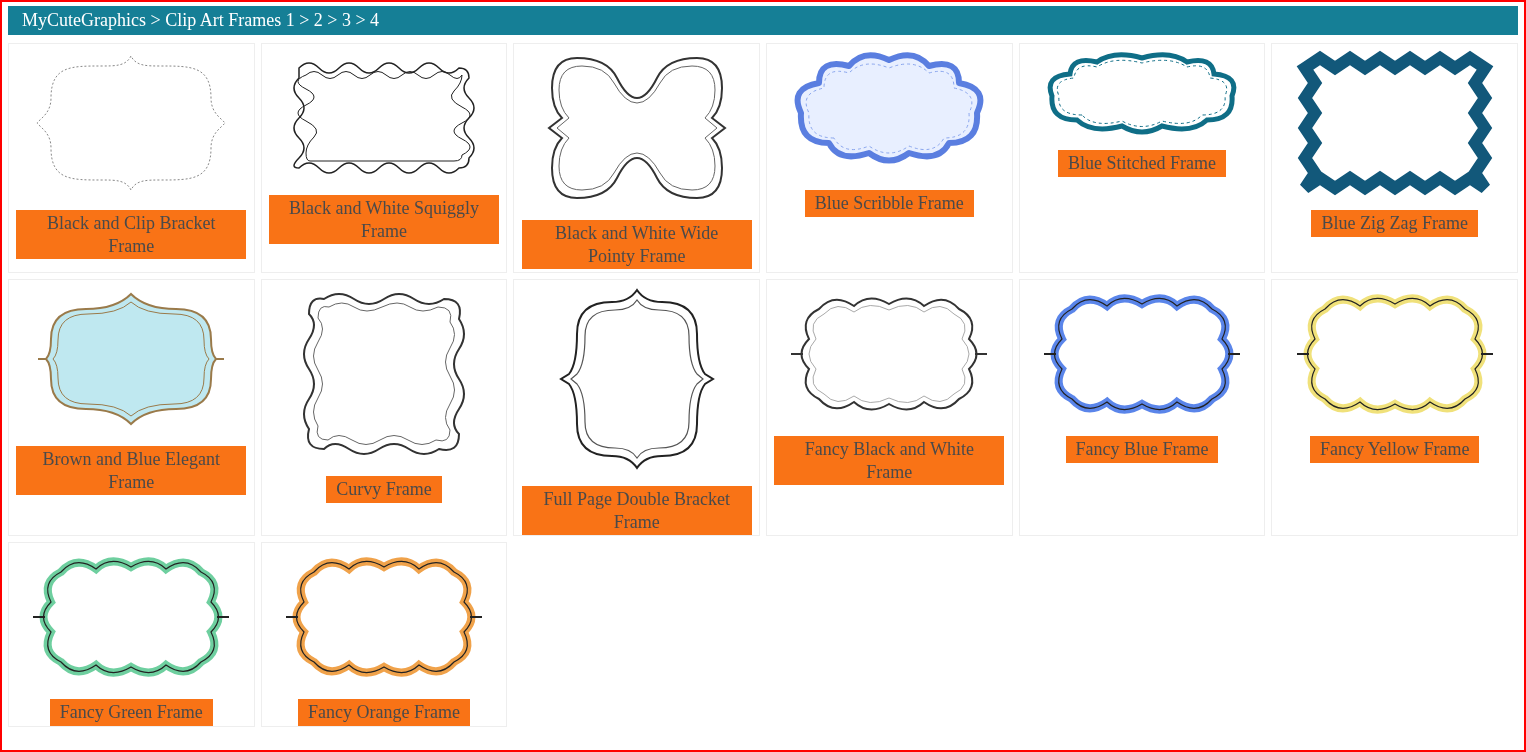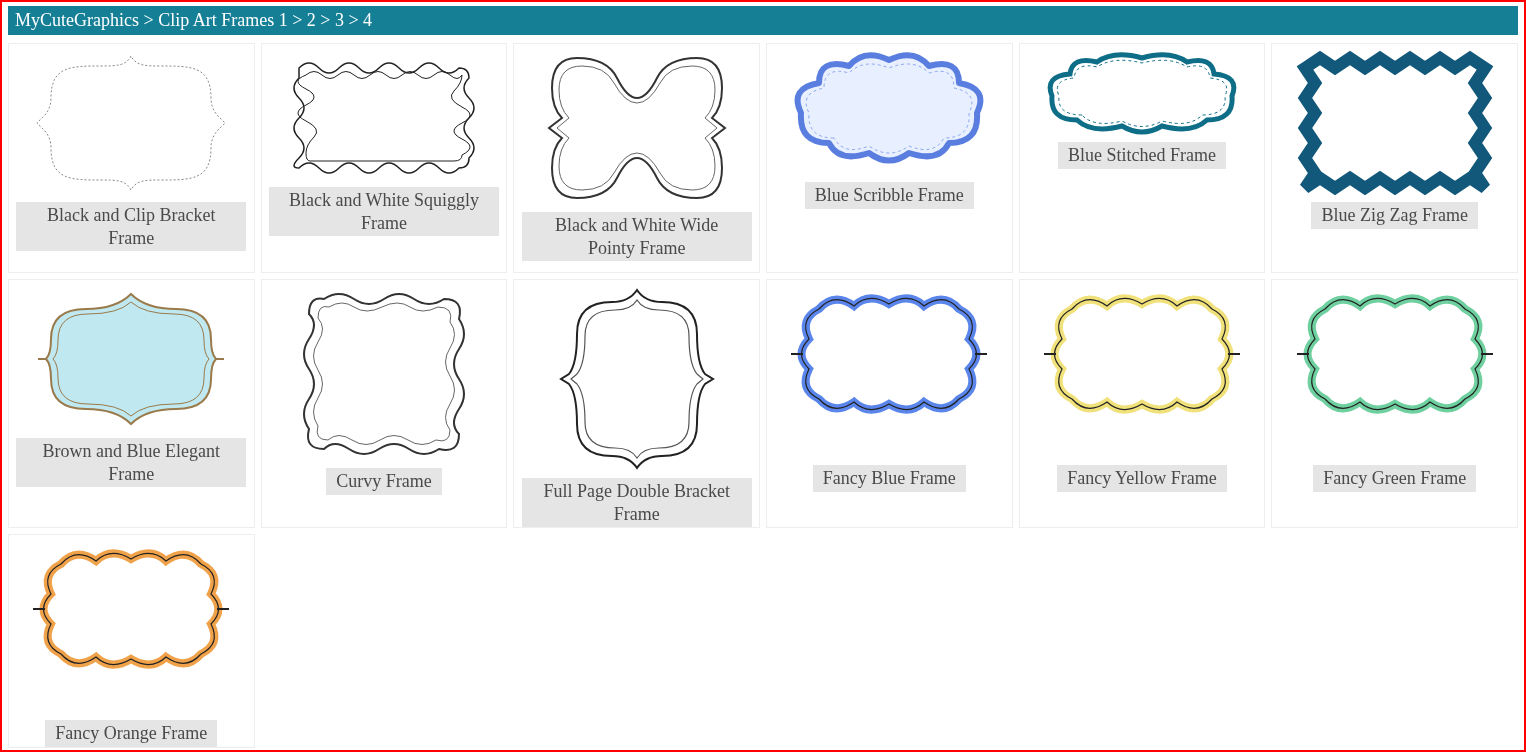--- a/index.html
+++ b/index.html
@@ -7,56 +7,56 @@
     font-family: Georgia, 'Times New Roman', serif;
     background: #ffffff;
     border: 2px solid #ff0000;
     width: 1526px;
     height: 752px;
     overflow: hidden;
   }
   .breadcrumb {
     background: #157f96;
     color: #ffffff;
-    padding: 4px 7px;
+    padding: 4px 14px;
     font-size: 18px;
     margin: 4px 6px 8px 6px;
   }
   .breadcrumb a { color: #ffffff; text-decoration: none; }
   .grid {
     display: grid;
     grid-template-columns: repeat(6, 1fr);
     gap: 6px;
     padding: 0 6px;
   }
   .cell {
     border: 1px solid #eeeeee;
     background: #ffffff;
     display: flex;
     flex-direction: column;
     align-items: center;
     justify-content: flex-start;
     padding: 4px 0 0 0;
     min-height: 230px;
   }
-  .cell.row3 { min-height: 165px; gap: 37px; }
+  .cell.row3 { min-height: 165px; }
   .thumb {
     width: 200px;
     display: flex;
     align-items: center;
     justify-content: center;
     cursor: pointer;
   }
   .caption {
-    background: #e5e5e5;
+    background: #f97316;
     color: #4a4a4a;
     font-size: 18px;
     text-align: center;
     padding: 2px 10px;
-    margin-top: 4px;
+    margin-top: 12px;
     max-width: 230px;
     line-height: 1.25;
   }
   svg { display: block; }
 </style>
 </head>
 <body>
 
 <div class="breadcrumb">
   <a>MyCuteGraphics</a>
@@ -156,20 +156,31 @@
   <div class="cell">
     <div class="thumb">
       <svg width="160" height="190" viewBox="0 0 160 190">
         <path d="M80 6 Q72 18 55 18 Q20 18 20 50 Q20 80 12 90 L4 95 L12 100 Q20 110 20 140 Q20 172 55 172 Q72 172 80 184 Q88 172 105 172 Q140 172 140 140 Q140 110 148 100 L156 95 L148 90 Q140 80 140 50 Q140 18 105 18 Q88 18 80 6 Z" fill="none" stroke="#222" stroke-width="2"></path>
         <path d="M80 16 Q74 26 58 26 Q28 26 28 52 Q28 80 20 90 L14 95 L20 100 Q28 110 28 138 Q28 164 58 164 Q74 164 80 174 Q86 164 102 164 Q132 164 132 138 Q132 110 140 100 L146 95 L140 90 Q132 80 132 52 Q132 26 102 26 Q86 26 80 16 Z" fill="none" stroke="#555" stroke-width="1.2"></path>
       </svg>
     </div>
     <div class="caption">Full Page Double Bracket Frame</div>
   </div>
 
+  <div class="cell">
+    <div class="thumb">
+      <svg width="200" height="140" viewBox="0 0 200 140">
+        <path d="M30 25 Q45 8 65 22 Q80 8 100 20 Q120 8 135 22 Q155 8 170 25 Q190 35 180 55 Q195 70 180 85 Q190 105 170 115 Q155 132 135 118 Q120 132 100 120 Q80 132 65 118 Q45 132 30 115 Q10 105 20 85 Q5 70 20 55 Q10 35 30 25 Z" fill="none" stroke="#333" stroke-width="2"></path>
+        <path d="M35 30 Q48 16 65 28 Q80 16 100 26 Q120 16 135 28 Q152 16 165 30 Q182 38 173 55 Q187 70 173 85 Q182 102 165 110 Q152 124 135 112 Q120 124 100 114 Q80 124 65 112 Q48 124 35 110 Q18 102 27 85 Q13 70 27 55 Q18 38 35 30 Z" fill="none" stroke="#aaa" stroke-width="1"></path>
+        <line x1="2" y1="70" x2="14" y2="70" stroke="#333" stroke-width="2"></line>
+        <line x1="186" y1="70" x2="198" y2="70" stroke="#333" stroke-width="2"></line>
+      </svg>
+    </div>
+    <div class="caption">Fancy Black and White Frame</div>
+  </div>
 
   <div class="cell row3">
     <div class="thumb">
       <svg width="200" height="140" viewBox="0 0 200 140">
         <path d="M30 25 Q45 8 65 22 Q80 8 100 20 Q120 8 135 22 Q155 8 170 25 Q190 35 180 55 Q195 70 180 85 Q190 105 170 115 Q155 132 135 118 Q120 132 100 120 Q80 132 65 118 Q45 132 30 115 Q10 105 20 85 Q5 70 20 55 Q10 35 30 25 Z" fill="#fff" stroke="#5a85ea" stroke-width="8"></path>
         <path d="M30 25 Q45 8 65 22 Q80 8 100 20 Q120 8 135 22 Q155 8 170 25 Q190 35 180 55 Q195 70 180 85 Q190 105 170 115 Q155 132 135 118 Q120 132 100 120 Q80 132 65 118 Q45 132 30 115 Q10 105 20 85 Q5 70 20 55 Q10 35 30 25 Z" fill="none" stroke="#222" stroke-width="1.2"></path>
         <line x1="2" y1="70" x2="14" y2="70" stroke="#222" stroke-width="2"></line>
         <line x1="186" y1="70" x2="198" y2="70" stroke="#222" stroke-width="2"></line>
       </svg>
     </div>

